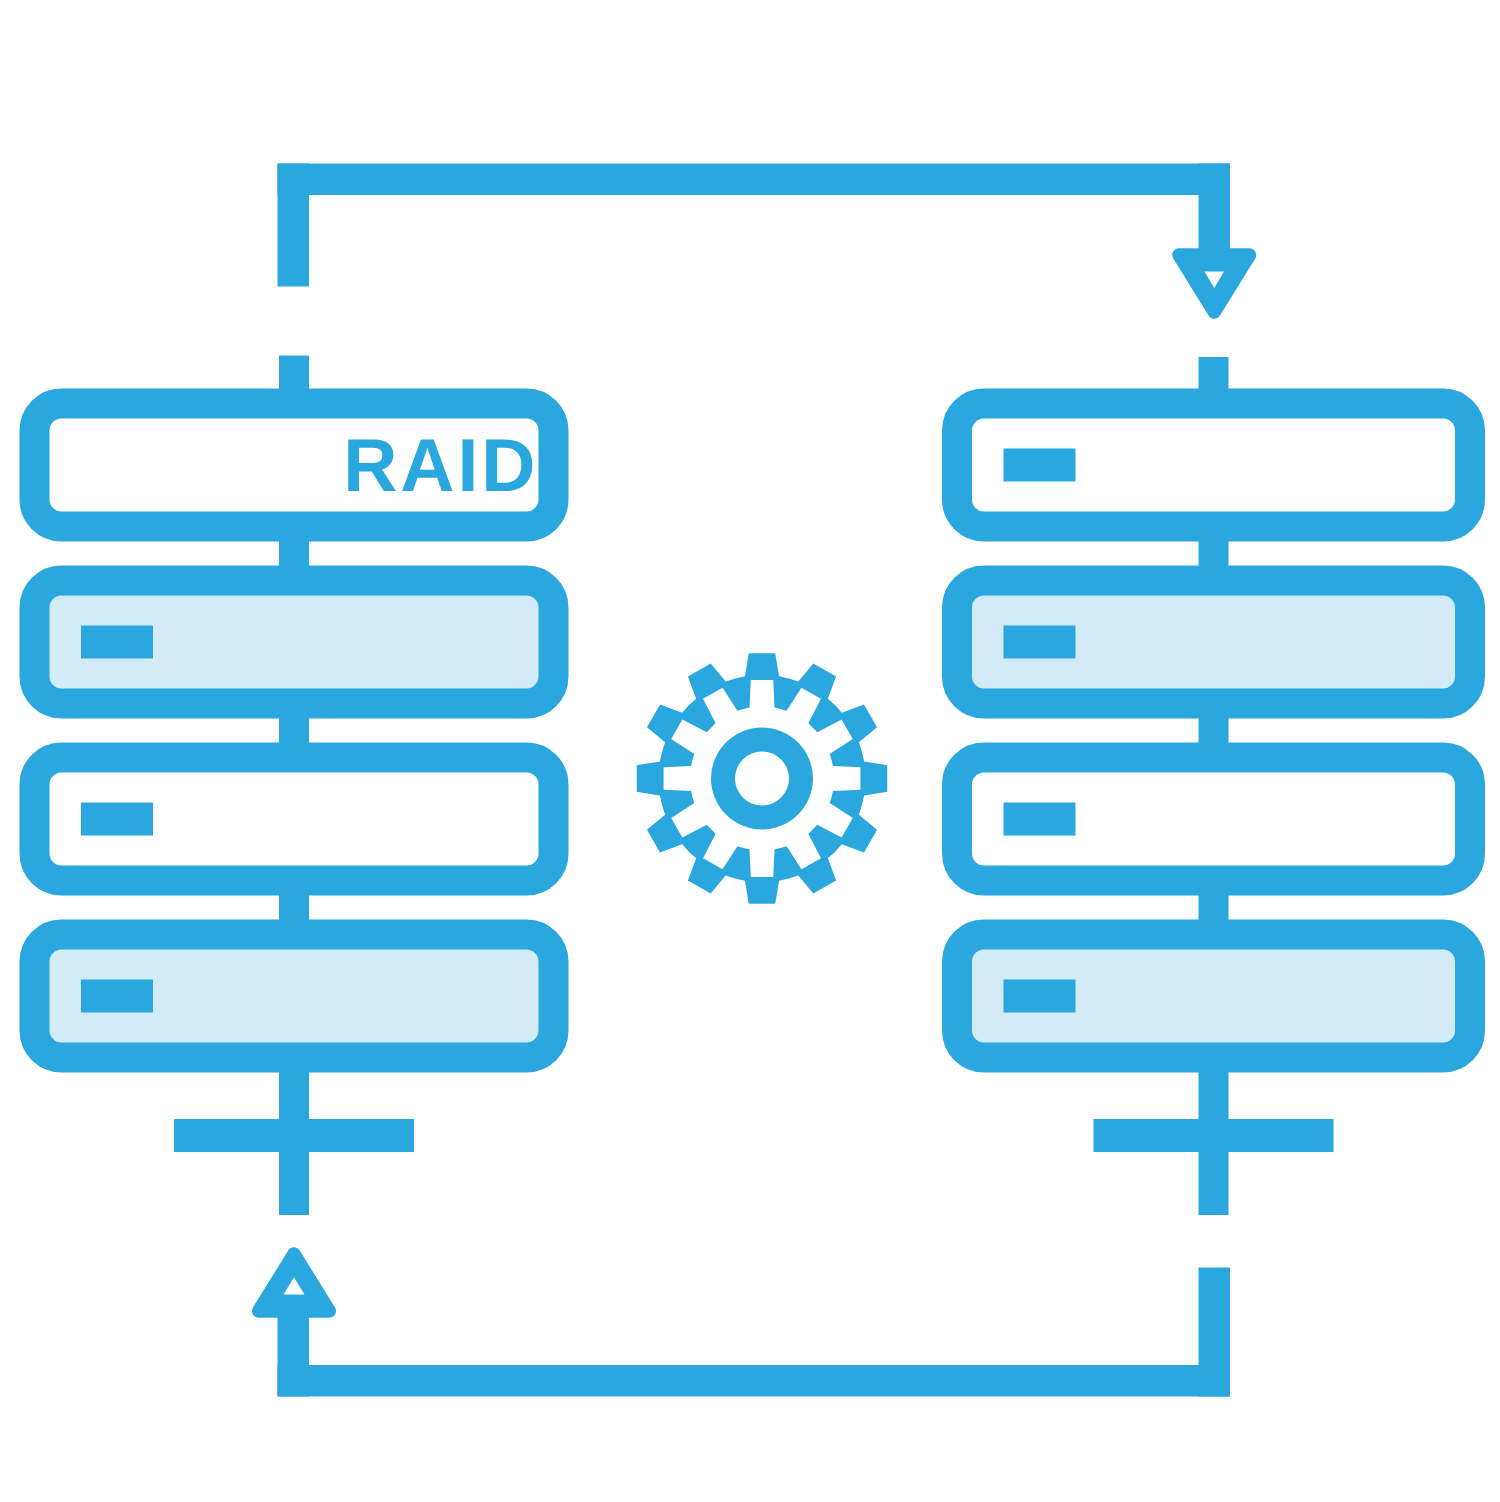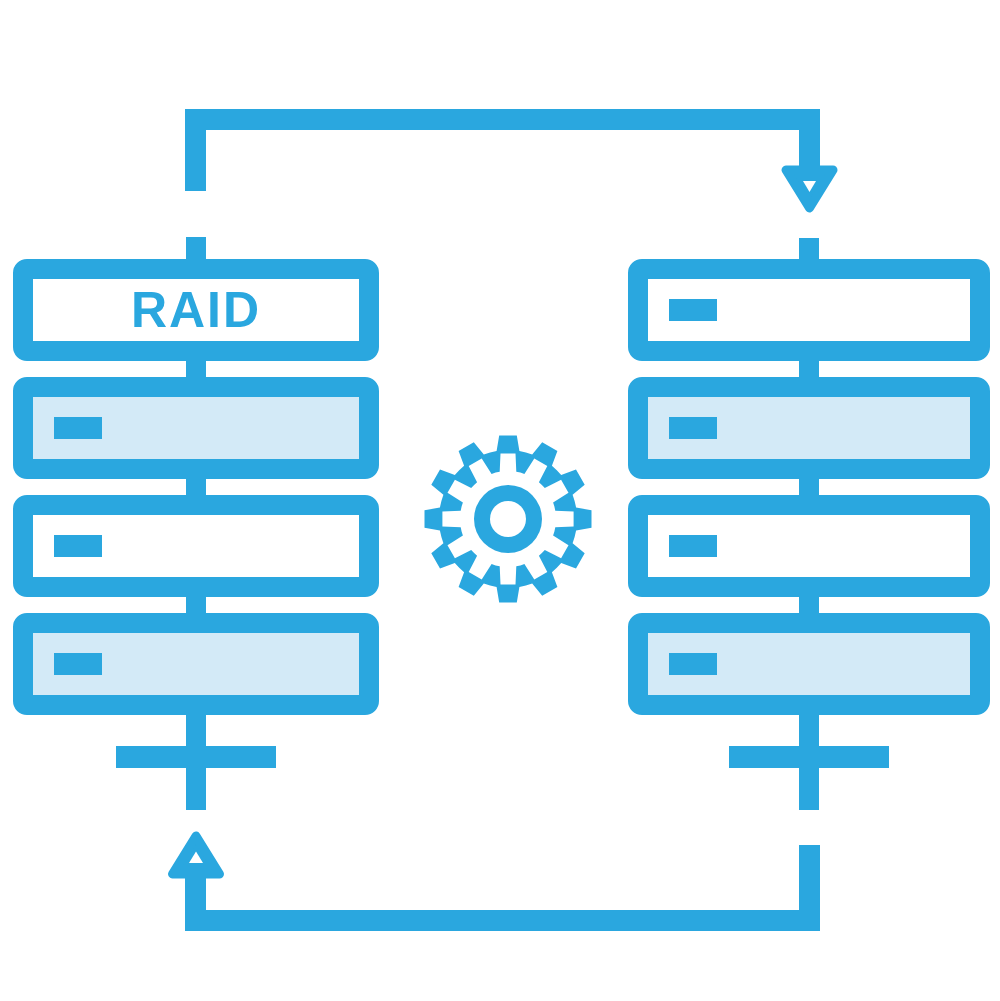--- a/index.html
+++ b/index.html
@@ -15,23 +15,23 @@
     overflow:hidden;
     font-family:"Liberation Sans", sans-serif;
   }
   .seg{position:absolute;background:var(--blue);}
   
   .unit{
     position:absolute;
     box-sizing:border-box;
     height:102px;
     border:20px solid var(--blue);
-    border-radius:14px;
+    border-radius:28px;
     background:#fff;
-    display:flex;align-items:center;justify-content:center;
+    display:flex;align-items:center;justify-content:flex-end;
   }
   .unit.light{background:var(--light);}
   .dash{
     position:absolute;
     left:21px;top:20px;
     width:48px;height:22px;
     background:var(--blue);
   }
   .unit-label{
     color:var(--blue);

